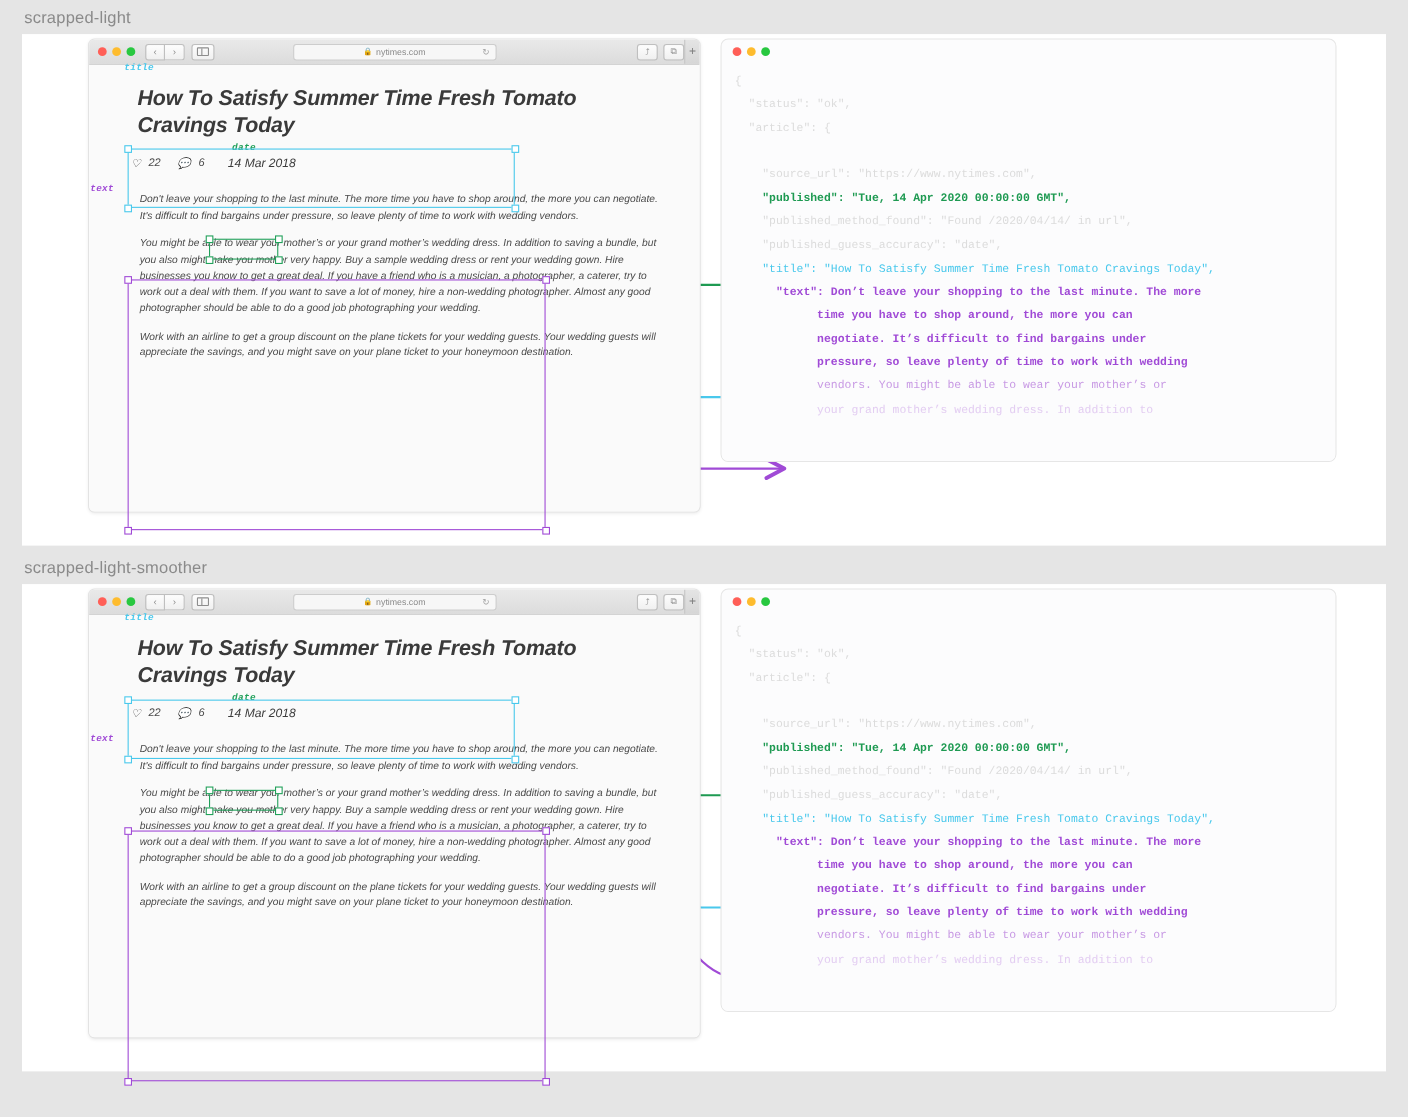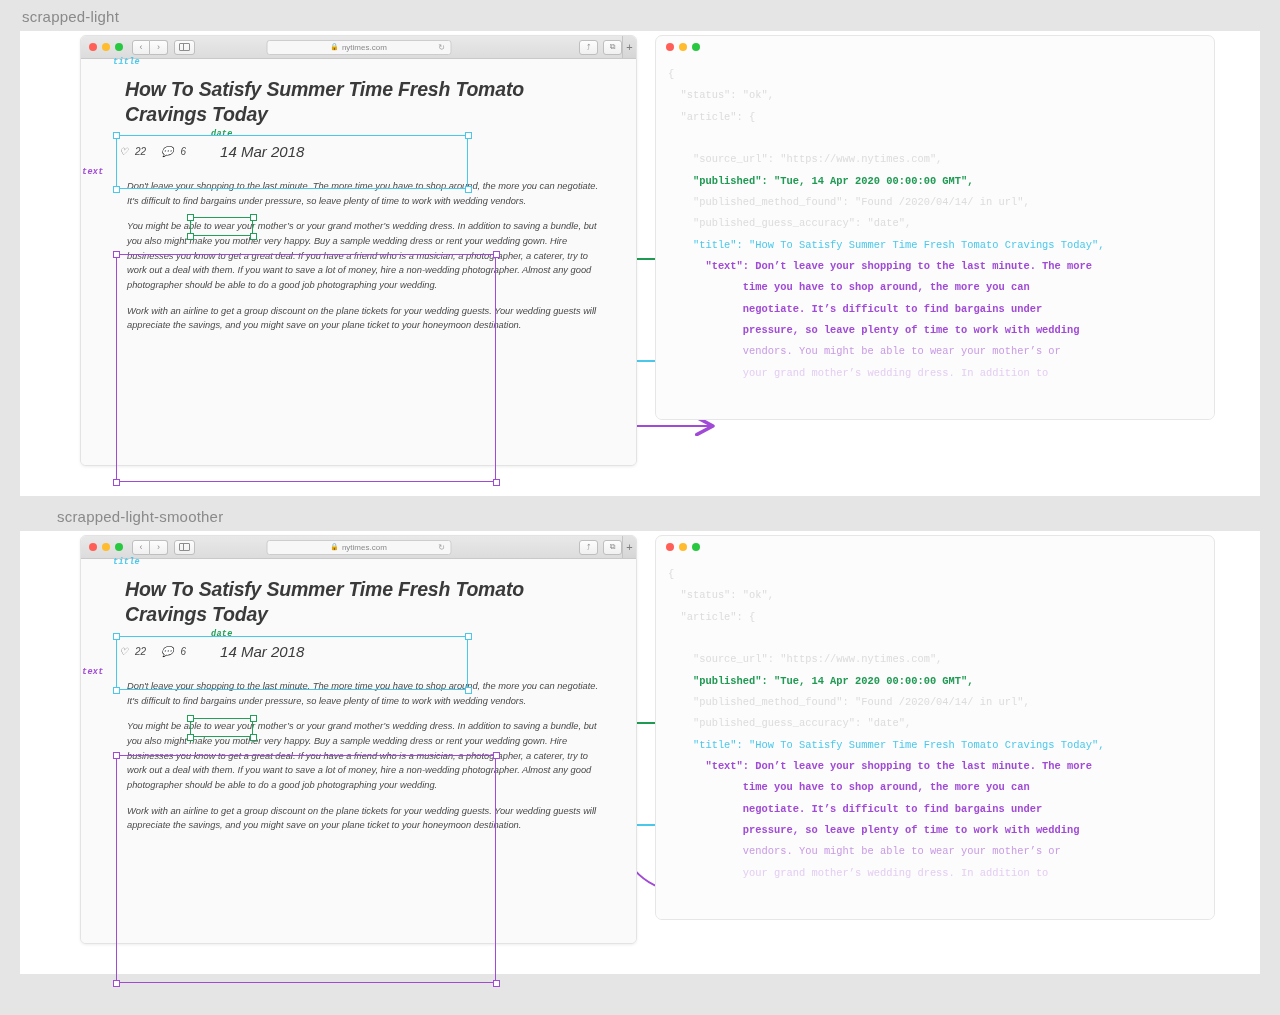--- a/index.html
+++ b/index.html
@@ -92,21 +92,21 @@
 
   
   .art { padding: 14px 20px 12px 38px; position: relative; }
   .art h1 {
     font-size: 19.5px; line-height: 1.28; color: #3a3a3a;
     font-weight: bold; letter-spacing: -.2px;
     padding: 4px 6px 4px 6px;
   }
   .meta { display: flex; align-items: center; gap: 7px; margin-top: 9px; font-size: 10px; color: #555; }
   .meta .num { font-size: 10px; color: #4a4a4a; }
-  .datebox { padding: 3px 7px; font-size: 15px; color: #3c3c3c; margin-left: 20px; }
+  .datebox { padding: 3px 7px; font-size: 11px; color: #3c3c3c; margin-left: 7px; }
   .body p { font-size: 9.3px; line-height: 1.58; color: #4a4a4a; margin-bottom: 11px; }
   .body { padding: 6px 8px 6px 8px; }
   .body p:last-child { margin-bottom: 0; }
 
   
   .sel { position: absolute; border: 1.6px solid; pointer-events: none; }
   .sel.cy { border-color: #49c8ec; }
   .sel.gr { border-color: #22a05a; }
   .sel.pu { border-color: #a04ad6; }
   .tag {
@@ -248,21 +248,21 @@
         <span class="dot y"></span>
         <span class="dot g"></span>
       </div>
       <div class="jbody"><div class="ln dim">{</div><div class="ln dim">  "status": "ok",</div><div class="ln dim">  "article": {</div><div class="ln dim">&nbsp;</div><div class="ln dim">    "source_url": "https://www.nytimes.com",</div><div class="ln gre">    "published": "Tue, 14 Apr 2020 00:00:00 GMT",</div><div class="ln dim">    "published_method_found": "Found /2020/04/14/ in url",</div><div class="ln dim">    "published_guess_accuracy": "date",</div><div class="ln cya">    "title": "How To Satisfy Summer Time Fresh Tomato Cravings Today",</div><div class="ln pur">      "text": Don’t leave your shopping to the last minute. The more</div><div class="ln pur">            time you have to shop around, the more you can</div><div class="ln pur">            negotiate. It’s difficult to find bargains under</div><div class="ln pur">            pressure, so leave plenty of time to work with wedding</div><div class="ln pur-fade1">            vendors. You might be able to wear your mother’s or</div><div class="ln pur-fade2">            your grand mother’s wedding dress. In addition to</div></div>
       <div class="fade"></div>
     </div>
 
   </div>
 </div>
 
-<div class="section-label" style="padding-top:12px;margin-left:35px;">scrapped-light-smoother</div>
+<div class="section-label" style="padding-top:12px;">scrapped-light-smoother</div>
 <div class="card" id="card2">
   <div class="stage">
 
     <svg class="links" viewBox="0 0 1240 443" preserveAspectRatio="none">
       <defs>
         <marker id="ac2" markerWidth="11" markerHeight="11" refX="9" refY="5.5" orient="auto">
           <path d="M1,1 L9.5,5.5 L1,10" fill="none" stroke="#49c8ec" stroke-width="1.9" stroke-linecap="round" stroke-linejoin="round"></path>
         </marker>
         <marker id="ag2" markerWidth="11" markerHeight="11" refX="9" refY="5.5" orient="auto">
           <path d="M1,1 L9.5,5.5 L1,10" fill="none" stroke="#1e9a52" stroke-width="1.9" stroke-linecap="round" stroke-linejoin="round"></path>

